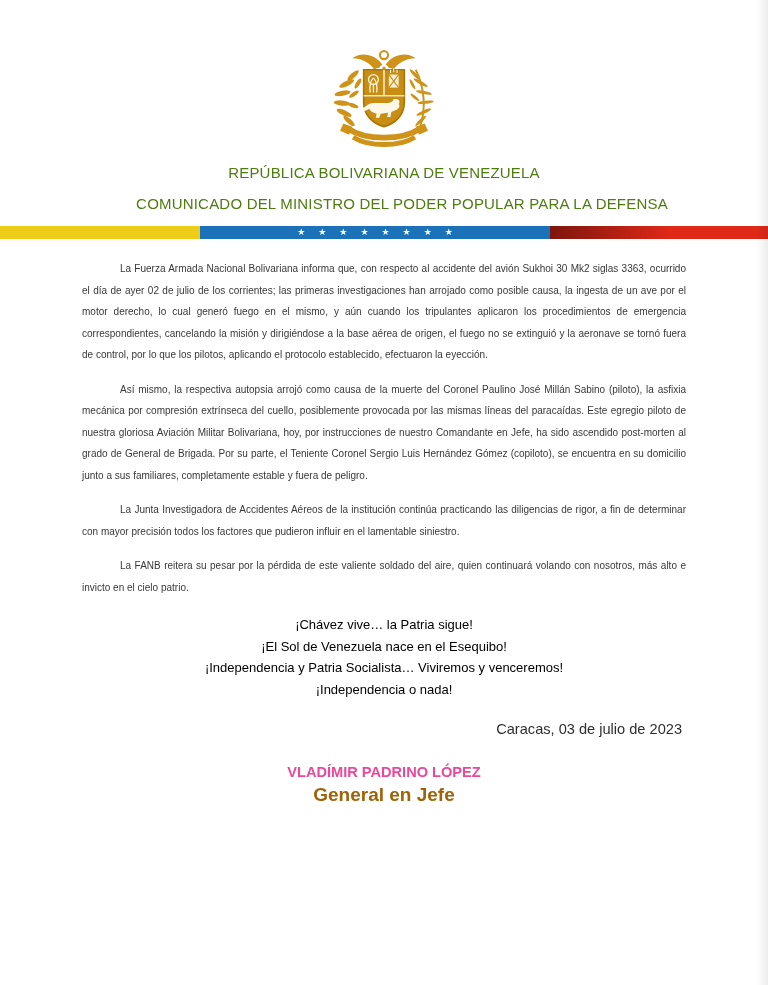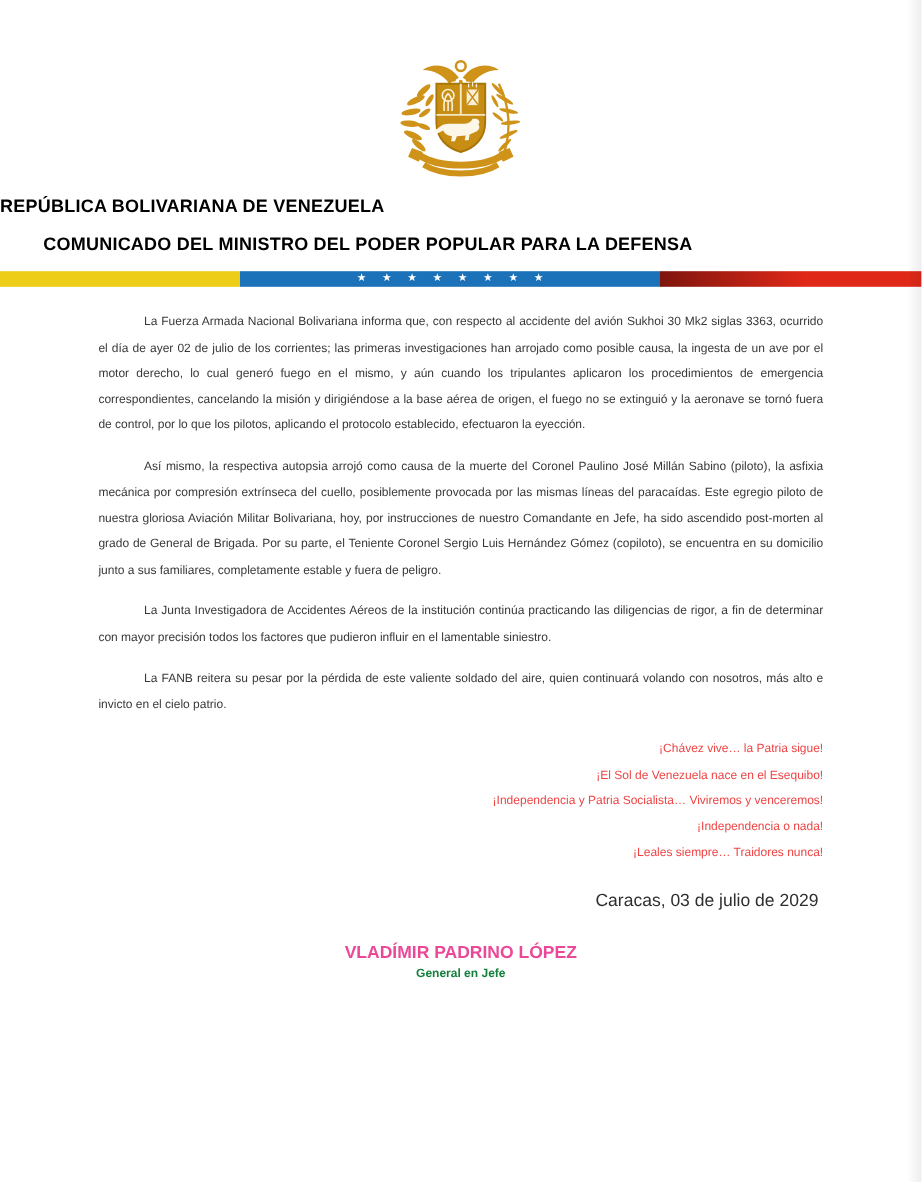--- a/index.html
+++ b/index.html
@@ -16,24 +16,24 @@
     position: absolute; top: 0; right: 0; width: 12px; height: 100%;
     background: linear-gradient(90deg, rgba(0,0,0,0) 0%, rgba(0,0,0,0.07) 100%);
     pointer-events: none;
   }
   .emblem {
     width: 122px; height: 110px;
     margin: 44px auto 6px auto;
     display: flex; align-items: center; justify-content: center;
   }
   .doc-title, .doc-subtitle {
-    text-align: left;
+    text-align: center;
     font-size: 15px;
-    font-weight: bold;
-    color: #000000;
+    font-weight: normal;
+    color: #4d7c0f;
     letter-spacing: 0.2px;
     margin: 0;
   }
   .doc-title { margin-top: 10px; }
   .doc-subtitle { margin-top: 14px; margin-left: 36px; }
   .flagbar {
     display: flex;
     width: 100%;
     height: 13px;
     margin-top: 14px;
@@ -62,38 +62,37 @@
     line-height: 21.5px;
     text-align: justify;
     text-indent: 38px;
     margin: 0 0 13px 0;
   }
   .slogans {
     margin-top: 16px;
     text-align: center;
   }
   .slogan {
-    font-size: 10px;
+    font-size: 13px;
     line-height: 21.5px;
     margin: 0;
-    color: #ef4444;
-    text-align: right;
+    color: #000000;
   }
   .dateline {
     text-align: right;
     font-size: 14.6px;
     color: #2e2e2e;
     margin: 21px 4px 0 0;
   }
   .signature { text-align: center; margin-top: 27px; }
   .sig-name {
     font-size: 14.6px; font-weight: bold; color: #ec4899; margin: 4px;
   }
   .sig-rank {
-    font-size: 10px; font-weight: bold; color: #15803d; margin: 2px 0 0 0;
+    font-size: 19px; font-weight: bold; color: #a16207; margin: 2px 0 0 0;
   }
 </style>
 </head>
 <body>
 
 <div class="edge-shade"></div>
 
 <div class="emblem">
   <svg viewBox="0 0 150 132" width="122" height="108" aria-hidden="true">
     <g fill="#CE9318" stroke="none">
@@ -173,22 +172,21 @@
   <p class="para">La Fuerza Armada Nacional Bolivariana informa que, con respecto al accidente del avión Sukhoi 30 Mk2 siglas 3363, ocurrido el día de ayer 02 de julio de los corrientes; las primeras investigaciones han arrojado como posible causa, la ingesta de un ave por el motor derecho, lo cual generó fuego en el mismo, y aún cuando los tripulantes aplicaron los procedimientos de emergencia correspondientes, cancelando la misión y dirigiéndose a la base aérea de origen, el fuego no se extinguió y la aeronave se tornó fuera de control, por lo que los pilotos, aplicando el protocolo establecido, efectuaron la eyección.</p>
   <p class="para">Así mismo, la respectiva autopsia arrojó como causa de la muerte del Coronel Paulino José Millán Sabino (piloto), la asfixia mecánica por compresión extrínseca del cuello, posiblemente provocada por las mismas líneas del paracaídas. Este egregio piloto de nuestra gloriosa Aviación Militar Bolivariana, hoy, por instrucciones de nuestro Comandante en Jefe, ha sido ascendido post-morten al grado de General de Brigada. Por su parte, el Teniente Coronel Sergio Luis Hernández Gómez (copiloto), se encuentra en su domicilio junto a sus familiares, completamente estable y fuera de peligro.</p>
   <p class="para">La Junta Investigadora de Accidentes Aéreos de la institución continúa practicando las diligencias de rigor, a fin de determinar con mayor precisión todos los factores que pudieron influir en el lamentable siniestro.</p>
   <p class="para">La FANB reitera su pesar por la pérdida de este valiente soldado del aire, quien continuará volando con nosotros, más alto e invicto en el cielo patrio.</p>
 
   <div class="slogans">
     <p class="slogan">¡Chávez vive… la Patria sigue!</p>
     <p class="slogan">¡El Sol de Venezuela nace en el Esequibo!</p>
     <p class="slogan">¡Independencia y Patria Socialista… Viviremos y venceremos!</p>
     <p class="slogan">¡Independencia o nada!</p>
-    <p class="slogan">¡Leales siempre… Traidores nunca!</p>
   </div>
 
-  <p class="dateline">Caracas, 03 de julio de 2029</p>
+  <p class="dateline">Caracas, 03 de julio de 2023</p>
 
   <div class="signature">
     <p class="sig-name">VLADÍMIR PADRINO LÓPEZ</p>
     <p class="sig-rank">General en Jefe</p>
   </div>
 </div>
 
 </body></html>

